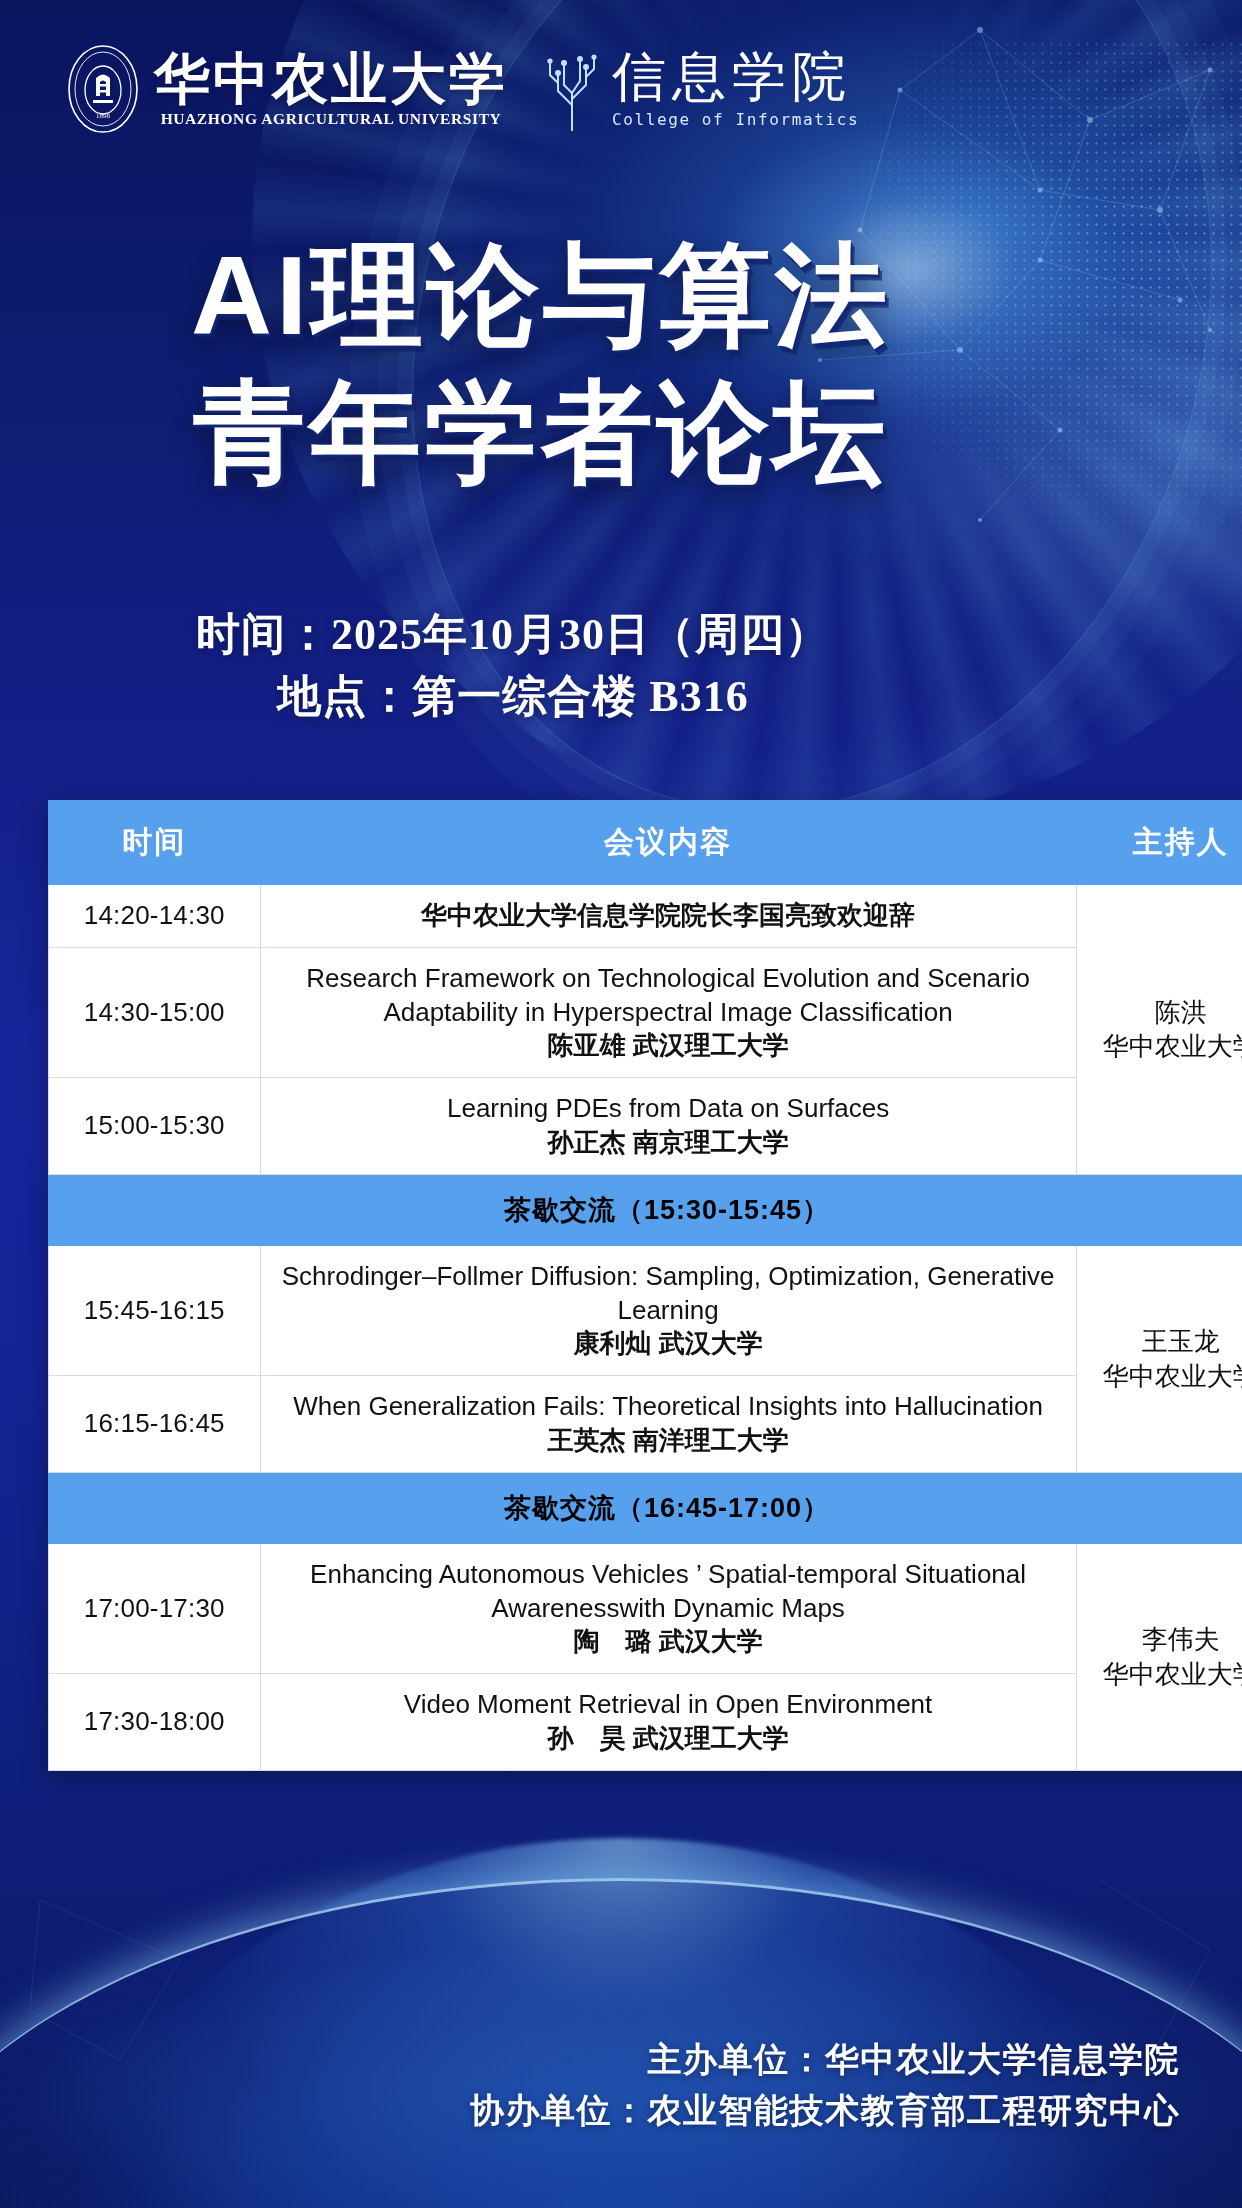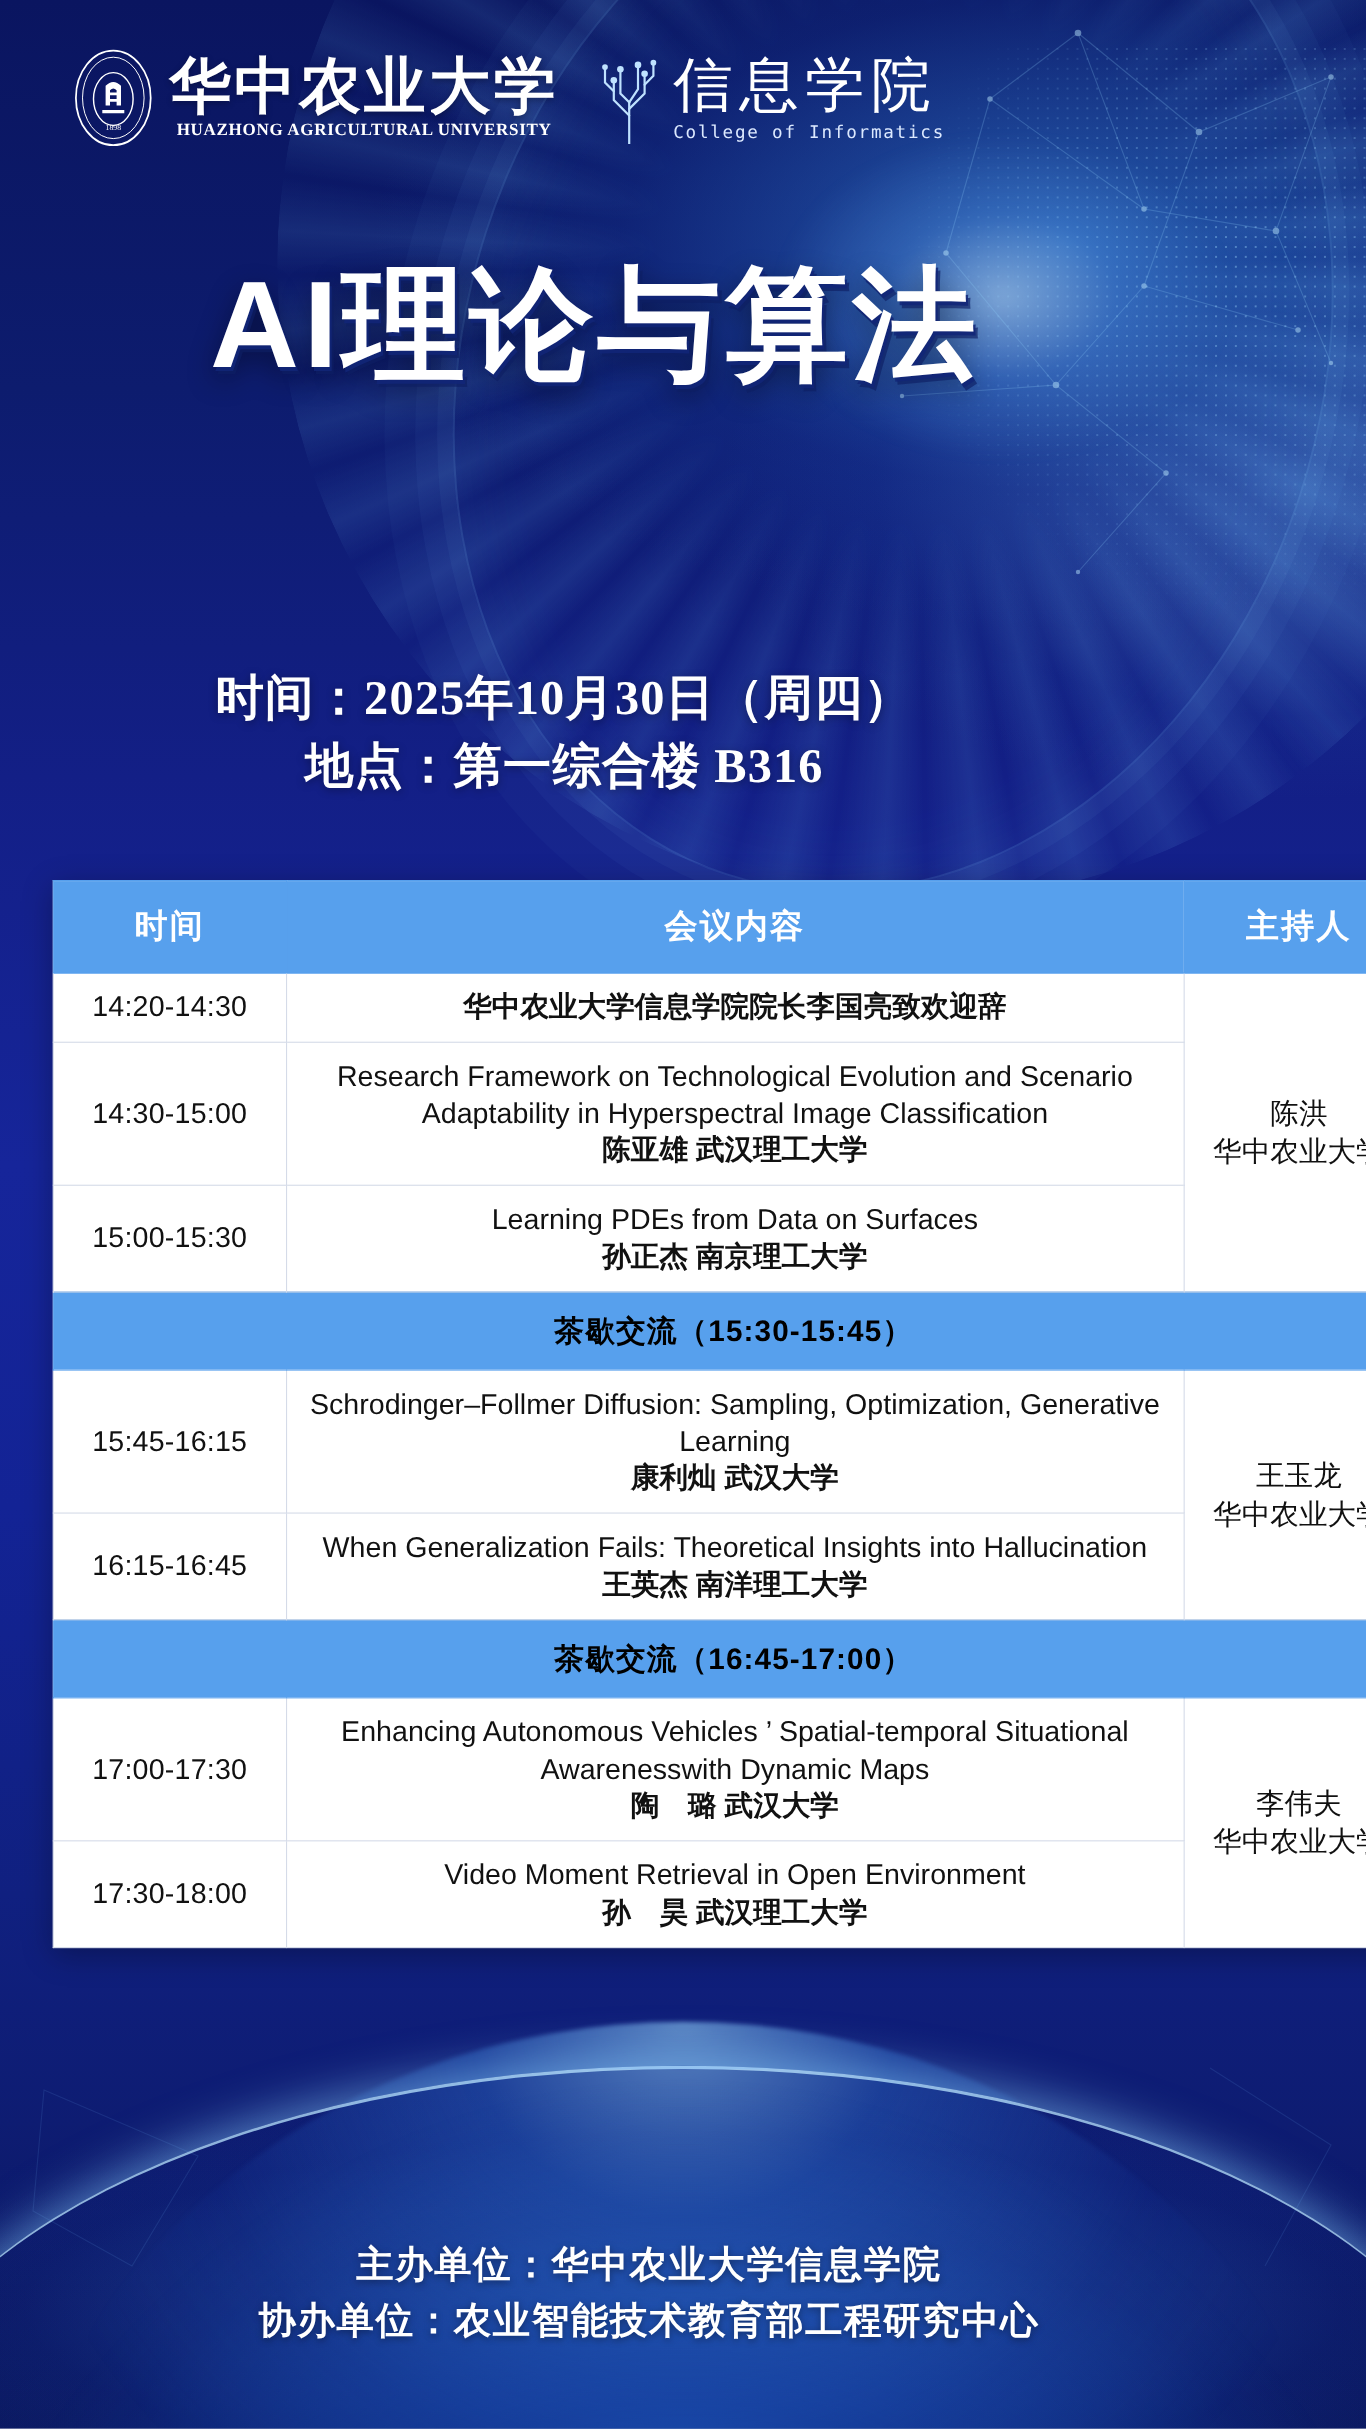--- a/index.html
+++ b/index.html
@@ -195,21 +195,21 @@
     background: #57a0ed;
     color: #000000;
     font-size: 27px;
     font-weight: 700;
     padding: 17px 6px;
     letter-spacing: 1px;
     border-color: #57a0ed;
   }
 
   
-  .footer { position: absolute; left: 0; bottom: 72px; width: 1242px; text-align: center; padding-right: 62px; z-index: 7; }
+  .footer { position: absolute; left: 0; bottom: 72px; width: 1242px; text-align: right; padding-right: 62px; z-index: 7; }
   .footer-line {
     font-family: "Liberation Sans", "DejaVu Sans", sans-serif;
     font-weight: 700;
     font-size: 34px;
     line-height: 1.5;
     color: #ffffff;
     letter-spacing: 1.5px;
     text-shadow: 0 2px 7px rgba(0,0,0,.4);
   }
 </style>
@@ -295,20 +295,21 @@
     </svg>
 
     <div class="col-block">
       <div class="col-cn">信息学院</div>
       <div class="col-en">College of Informatics</div>
     </div>
   </div>
 
   <div class="title-wrap">
     <div class="title-line">AI理论与算法</div>
+    <div class="title-line">青年学者论坛</div>
   </div>
 
   <div class="meta">
     <div class="meta-line">时间：2025年10月30日（周四）</div>
     <div class="meta-line">地点：第一综合楼 B316</div>
   </div>
 
   <div class="table-wrap">
     <table class="agenda">
       <colgroup>

